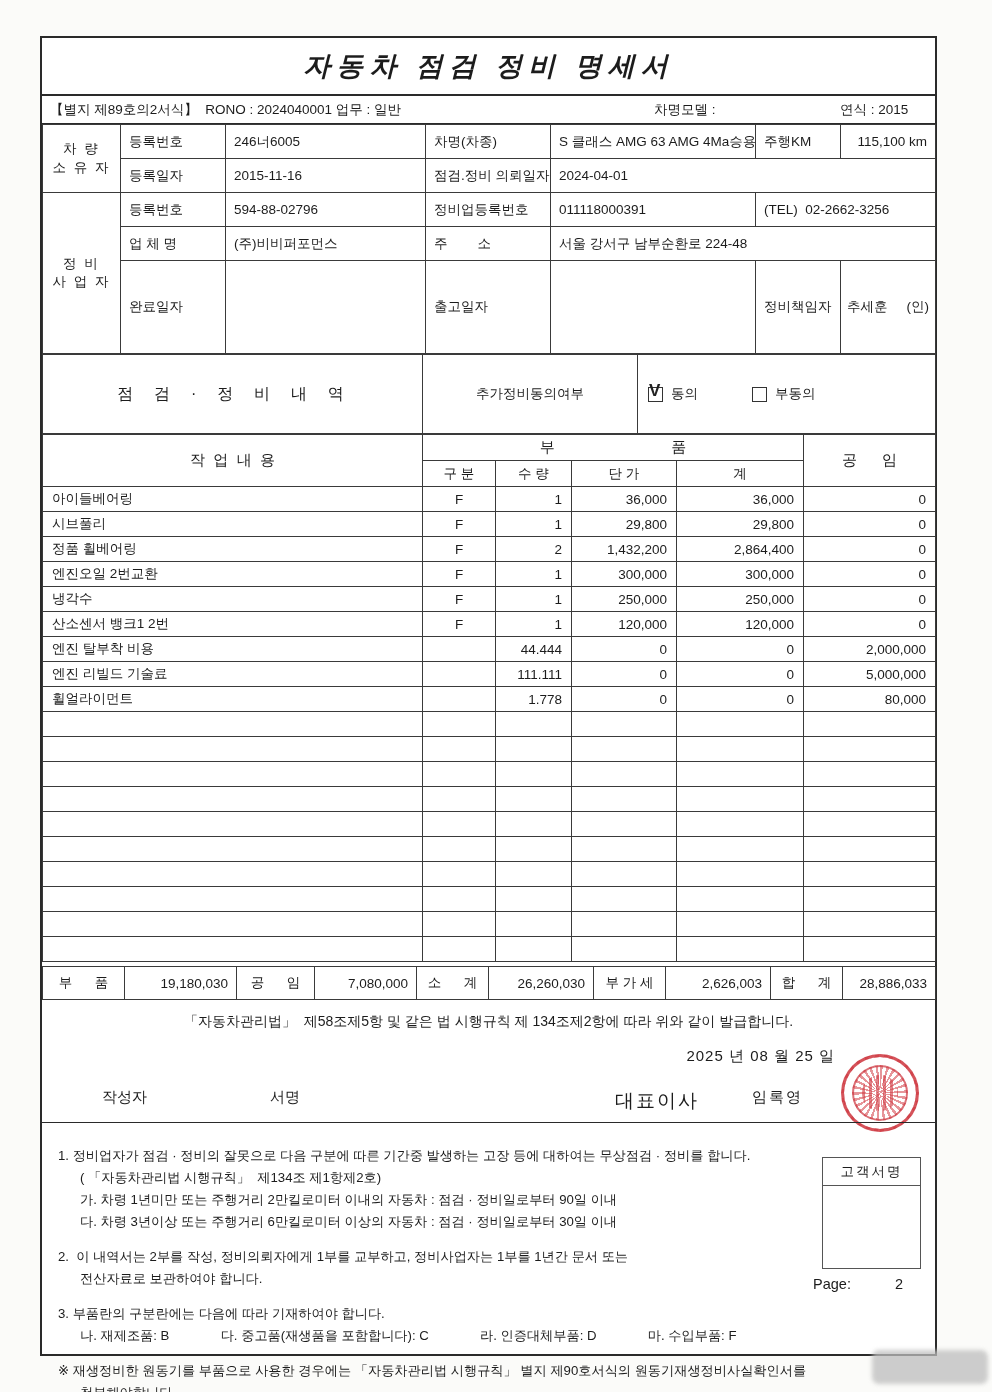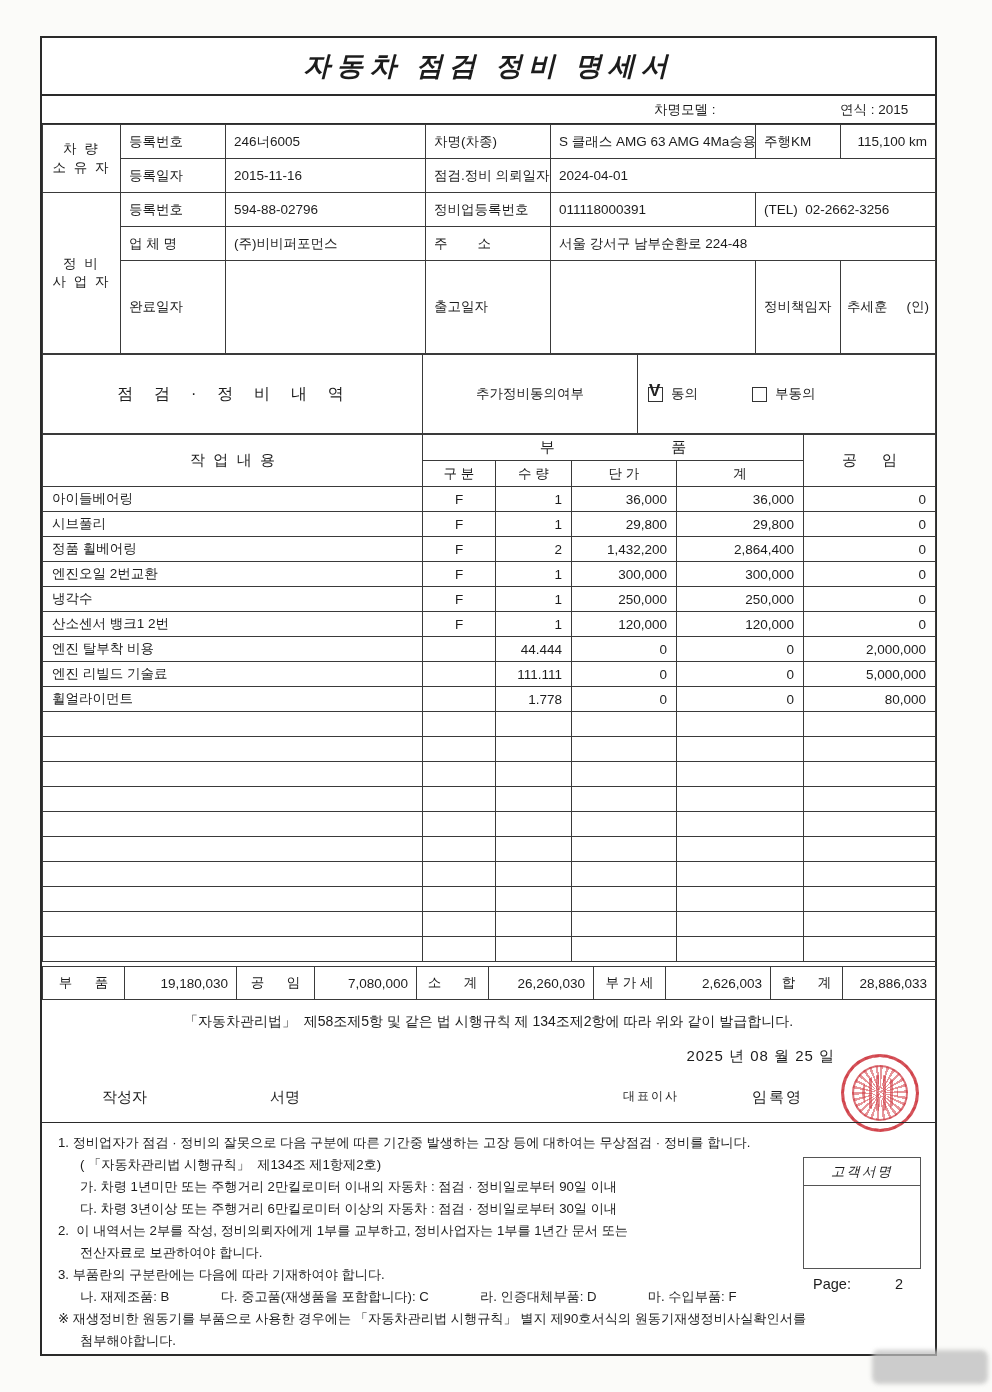--- a/index.html
+++ b/index.html
@@ -60,45 +60,45 @@
   .totals { margin-top:4px; border-top:1.5px solid #2a2a2a; }
   .totals td { height:33px; }
   .totals .t-lbl { text-align:center; }
   .totals .t-val { text-align:right; padding:0 8px; }
   
   .issue { position:relative; height:122px; font-size:14px; }
   .issue .statement { position:absolute; top:13px; width:100%; text-align:center; white-space:pre; }
   .issue .dateline { position:absolute; top:47px; right:100px; font-size:15px; letter-spacing:1px; }
   .issue .writer { position:absolute; top:88px; left:60px; font-size:15px;text-align:right; }
   .issue .signl  { position:absolute; top:88px; left:228px; font-size:15px; }
-  .issue .ceol   { position:absolute; top:88px; right:256px; font-size:12px; letter-spacing:2px; }
+  .issue .ceol   { position:absolute; top:88px; right:236px; font-size:19px; letter-spacing:2px; }
   .issue .ceon   { position:absolute; top:88px; right:132px; font-size:15px; letter-spacing:2px; }
   .stamp {
     position:absolute; top:54px; right:16px; width:78px; height:78px; border-radius:50%;
     border:3px solid rgba(200,30,40,.85);
     background:
       repeating-conic-gradient(rgba(205,40,50,.55) 0deg 6deg, rgba(205,40,50,0) 6deg 14deg);
     box-shadow: inset 0 0 0 8px #fff, inset 0 0 0 10px rgba(200,30,40,.7);
     opacity:.9;
   }
   .stamp::after {
     content:""; position:absolute; inset:18px; border-radius:50%;
     background:repeating-linear-gradient(90deg, rgba(205,40,50,.65) 0 3px, rgba(205,40,50,0) 3px 7px);
   }
   
   .notes {
     position:relative; border-top:1.5px solid #2a2a2a; height:296px;
     padding:9px 14px 0 14px; font-size:13.2px; line-height:22px;
   }
   .note { white-space:pre-wrap; }
-  .ind0 { padding-left:2px; }
+  .ind0 { padding-left:2px;margin-top:13px; }
   .ind1 { padding-left:24px; }
   .cust-box {
-    position:absolute; right:14px; top:34px; width:118px; height:112px;
-    border:1.3px solid #555; background:#fff;font-style:italic;
+    position:absolute; right:14px; top:34px; width:99px; height:112px;
+    border:1.3px solid #555; background:#fff;
   }
   .cust-box .cb-label {
     height:28px; border-bottom:1.3px solid #555; display:flex; align-items:center; justify-content:center;
     font-size:13.5px; letter-spacing:2px;
   }
   .pageline { position:absolute; right:32px; top:150px; font-size:14.5px; }
   .pageline .pno { margin-left:44px; }
   
   .watermark {
     position:absolute; right:4px; bottom:8px; width:116px; height:34px; border-radius:7px;
@@ -107,20 +107,21 @@
 </style>
 </head>
 <body>
 
 <div class="canvas">
   <div class="sheet">
 
     <div class="title">자동차 점검 정비 명세서</div>
 
     <div class="meta">
+      <span class="m-left"><span>【별지 제89호의2서식】</span><span>  RONO : 2024040001 업무 : 일반</span></span>
       <span class="m-model">차명모델 :</span>
       <span class="m-year">연식 : 2015</span>
     </div>
 
     <table class="info">
       <colgroup>
         <col style="width:78px">
           <col style="width:105px">
           <col style="width:200px">
         <col style="width:125px">

